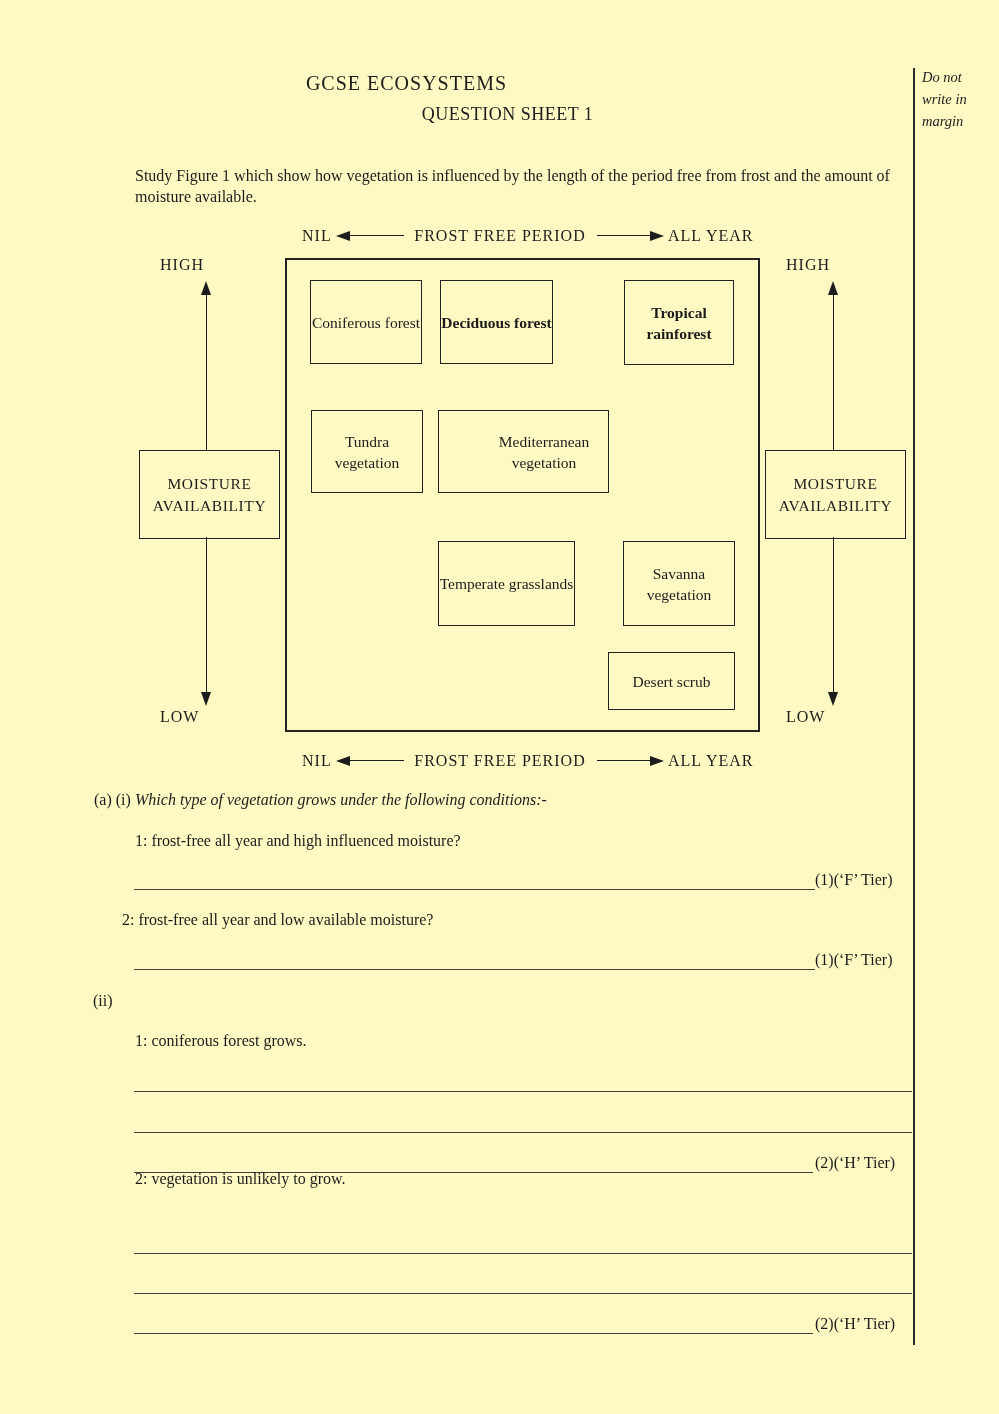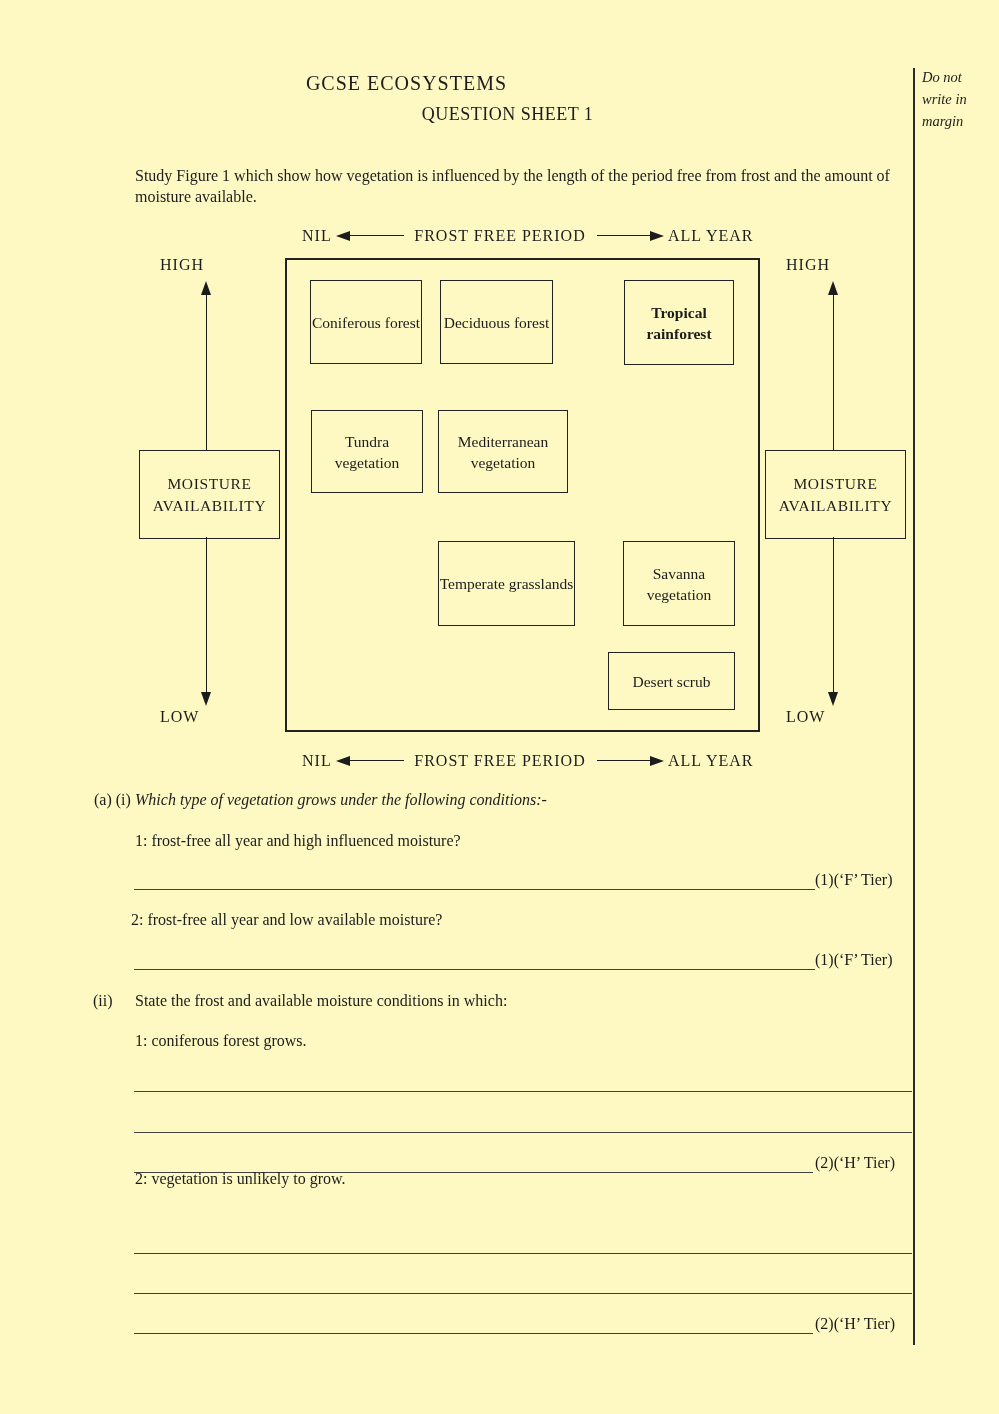--- a/index.html
+++ b/index.html
@@ -63,24 +63,24 @@
   <div class="ah ah-left" style="left:336px;top:231px;"></div>
   <div class="hline" style="left:347px;top:235px;width:57px;"></div>
   <div class="axis-title" style="left:405px;top:227px;width:190px;">FROST FREE PERIOD</div>
   <div class="hline" style="left:597px;top:235px;width:57px;"></div>
   <div class="ah ah-right" style="left:650px;top:231px;"></div>
   <div class="axis-label" style="left:668px;top:227px;">ALL YEAR</div>
 
   <div class="obox" style="left:285px;top:258px;width:471px;height:470px;"></div>
 
   <div class="vbox" style="left:310px;top:280px;width:110px;height:82px;">Coniferous forest</div>
-  <div class="vbox" style="left:440px;top:280px;width:111px;height:82px;">Deciduous forest</div>
+  <div class="vbox" style="left:440px;top:280px;width:111px;height:82px;font-weight:bold;">Deciduous forest</div>
   <div class="vbox" style="left:624px;top:280px;width:108px;height:83px;font-weight:bold;">Tropical rainforest</div>
   <div class="vbox" style="left:311px;top:410px;width:110px;height:81px;">Tundra vegetation</div>
-  <div class="vbox" style="left:438px;top:410px;width:128px;height:81px;">Mediterranean vegetation</div>
+  <div class="vbox" style="left:438px;top:410px;width:128px;height:81px;padding-left:41px;">Mediterranean vegetation</div>
   <div class="vbox" style="left:438px;top:541px;width:135px;height:83px;">Temperate grasslands</div>
   <div class="vbox" style="left:623px;top:541px;width:110px;height:83px;">Savanna vegetation</div>
   <div class="vbox" style="left:608px;top:652px;width:125px;height:56px;">Desert scrub</div>
 
   <div class="hl" style="left:160px;top:256px;">HIGH</div>
   <div class="ah ah-up" style="left:201px;top:281px;"></div>
   <div class="vline" style="left:206px;top:293px;height:157px;"></div>
   <div class="mbox" style="left:139px;top:450px;width:139px;height:87px;">MOISTURE AVAILABILITY</div>
   <div class="vline" style="left:206px;top:537px;height:156px;"></div>
   <div class="ah ah-down" style="left:201px;top:692px;"></div>
@@ -100,26 +100,25 @@
   <div class="axis-title" style="left:405px;top:752px;width:190px;">FROST FREE PERIOD</div>
   <div class="hline" style="left:597px;top:760px;width:57px;"></div>
   <div class="ah ah-right" style="left:650px;top:756px;"></div>
   <div class="axis-label" style="left:668px;top:752px;">ALL YEAR</div>
 
   <div class="qtext" style="left:84px;top:791px;margin-left:10px;">(a) (i)</div>
   <div class="qtext" style="left:135px;top:791px;font-style:italic;">Which type of vegetation grows under the following conditions:-</div>
   <div class="qtext" style="left:135px;top:832px;">1: frost-free all year and high influenced moisture?</div>
   <div class="ans-line" style="left:134px;top:889px;width:681px;"></div>
   <div class="mark" style="left:815px;top:871px;">(1)(‘F’ Tier)</div>
-  <div class="qtext" style="left:131px;top:911px;text-align:center;">2: frost-free all year and low available moisture?</div>
+  <div class="qtext" style="left:122px;top:911px;text-align:center;">2: frost-free all year and low available moisture?</div>
   <div class="ans-line" style="left:134px;top:969px;width:681px;"></div>
   <div class="mark" style="left:815px;top:951px;">(1)(‘F’ Tier)</div>
 
   <div class="qtext" style="left:93px;top:992px;">(ii)</div>
-  <div class="qtext" style="left:135px;top:992px;">State the frost and available moisture conditions in which:</div>
   <div class="qtext" style="left:135px;top:1032px;">1: coniferous forest grows.</div>
   <div class="ans-line" style="left:134px;top:1091px;width:778px;"></div>
   <div class="ans-line" style="left:134px;top:1132px;width:778px;"></div>
   <div class="ans-line" style="left:134px;top:1172px;width:679px;"></div>
   <div class="mark" style="left:815px;top:1154px;">(2)(‘H’ Tier)</div>
   <div class="qtext" style="left:135px;top:1170px;">2: vegetation is unlikely to grow.</div>
   <div class="ans-line" style="left:134px;top:1253px;width:778px;"></div>
   <div class="ans-line" style="left:134px;top:1293px;width:778px;"></div>
   <div class="ans-line" style="left:134px;top:1333px;width:679px;"></div>
   <div class="mark" style="left:815px;top:1315px;">(2)(‘H’ Tier)</div>

